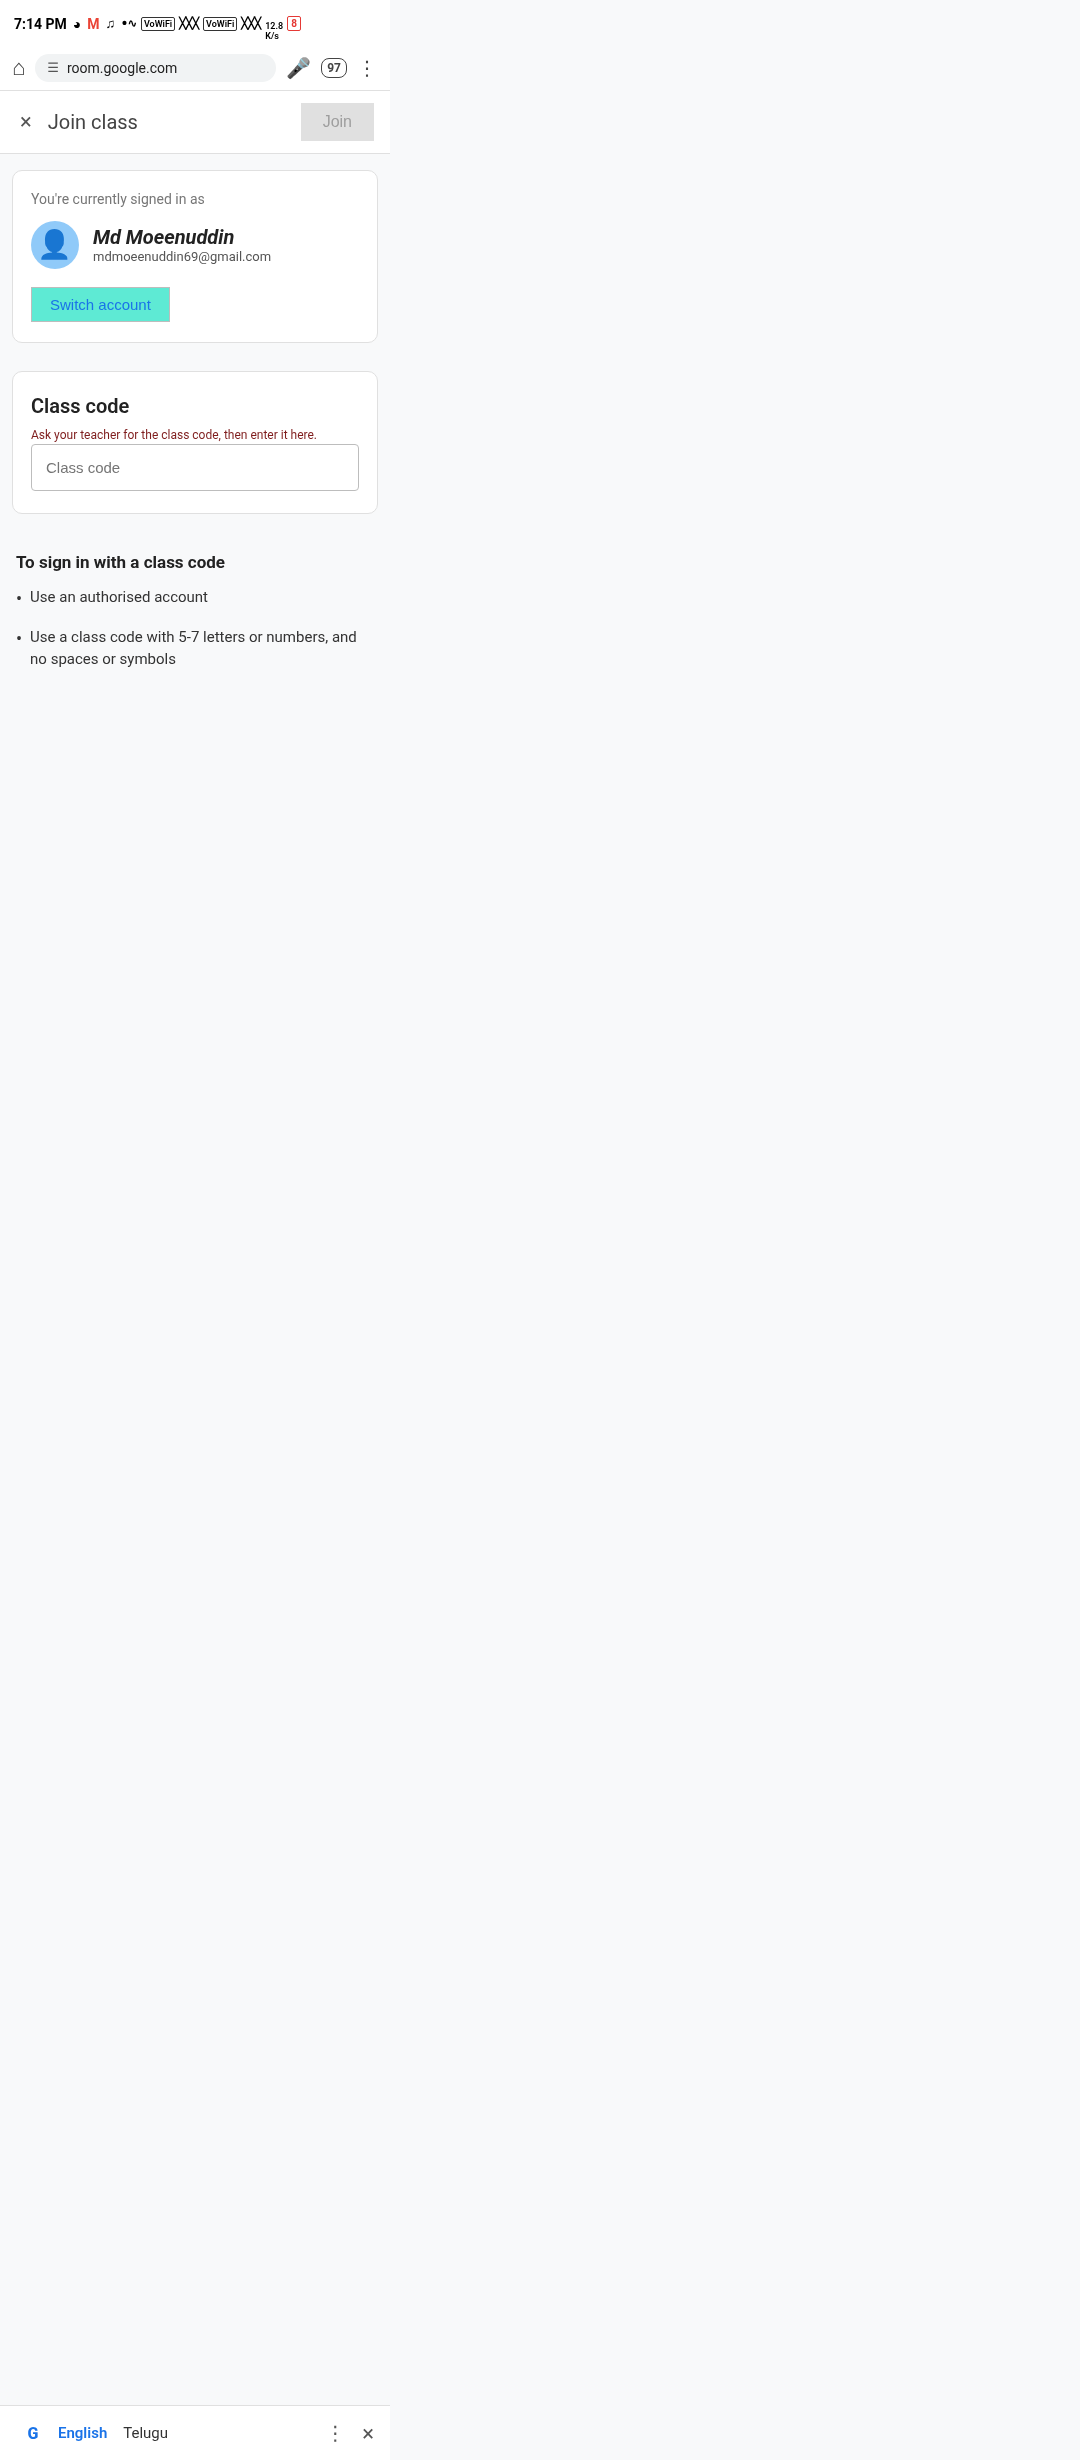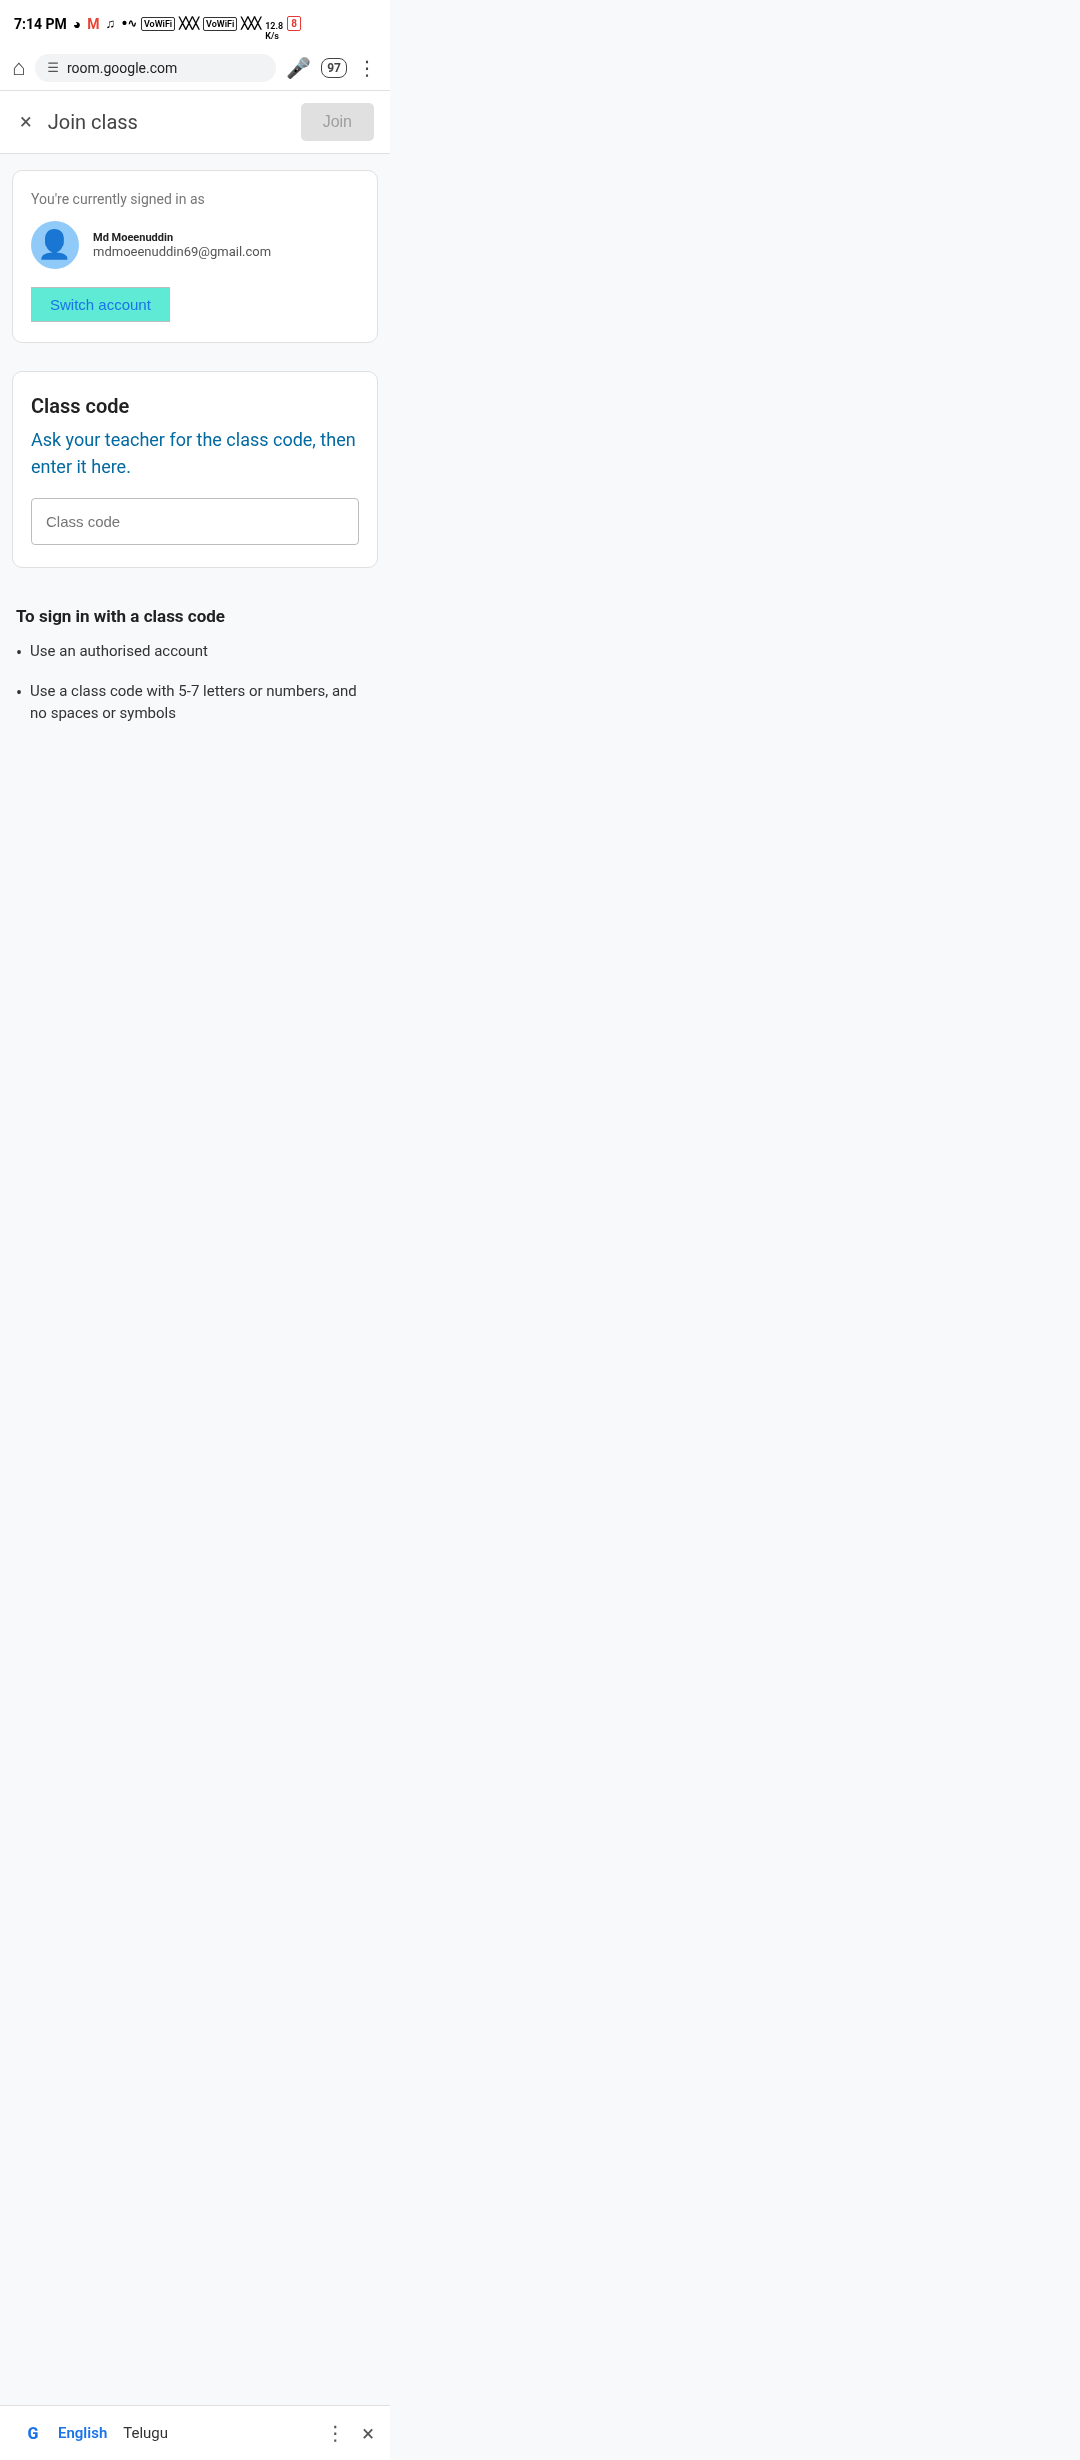--- a/index.html
+++ b/index.html
@@ -86,21 +86,21 @@
     }
     .join-class-title {
       flex: 1;
       font-size: 20px;
       color: #444;
     }
     .join-btn {
       background: #e0e0e0;
       color: #9e9e9e;
       border: none;
-      border-radius: 5px;
+      border-radius: 0;
       padding: 10px 22px;
       font-size: 16px;
       font-weight: 500;
       cursor: pointer;
     }
 
     
     .main-content {
       padding: 16px 12px;
       display: flex;
@@ -134,23 +134,24 @@
       display: flex;
       align-items: center;
       justify-content: center;
       flex-shrink: 0;
     }
     .avatar-icon {
       font-size: 28px;
       color: #1565c0;
     }
     .account-name {
-      font-size: 11px;
+      font-size: 20px;
       font-weight: 700;
       color: #222;
+      font-style: italic;
     }
     .account-email {
       font-size: 13px;
       color: #555;
     }
     .switch-account-btn {
       border: 1px solid #bdbdbd;
       border-radius: 0;
       background: #5eead4;
       color: #1a73e8;
@@ -167,23 +168,22 @@
       border-radius: 10px;
       padding: 22px 18px;
     }
     .class-code-heading {
       font-size: 20px;
       font-weight: 600;
       color: #222;
       margin-bottom: 8px;
     }
     .class-code-desc {
-      font-size: 18px;
-      color: #0369a1;
-      margin-bottom: 18px;
+      font-size: 12px;
+      color: #7f1d1d;
       line-height: 1.5;
     }
     .class-code-input {
       width: 100%;
       border: 1.5px solid #bdbdbd;
       border-radius: 4px;
       padding: 14px 14px;
       font-size: 15px;
       color: #aaa;
       outline: none;

